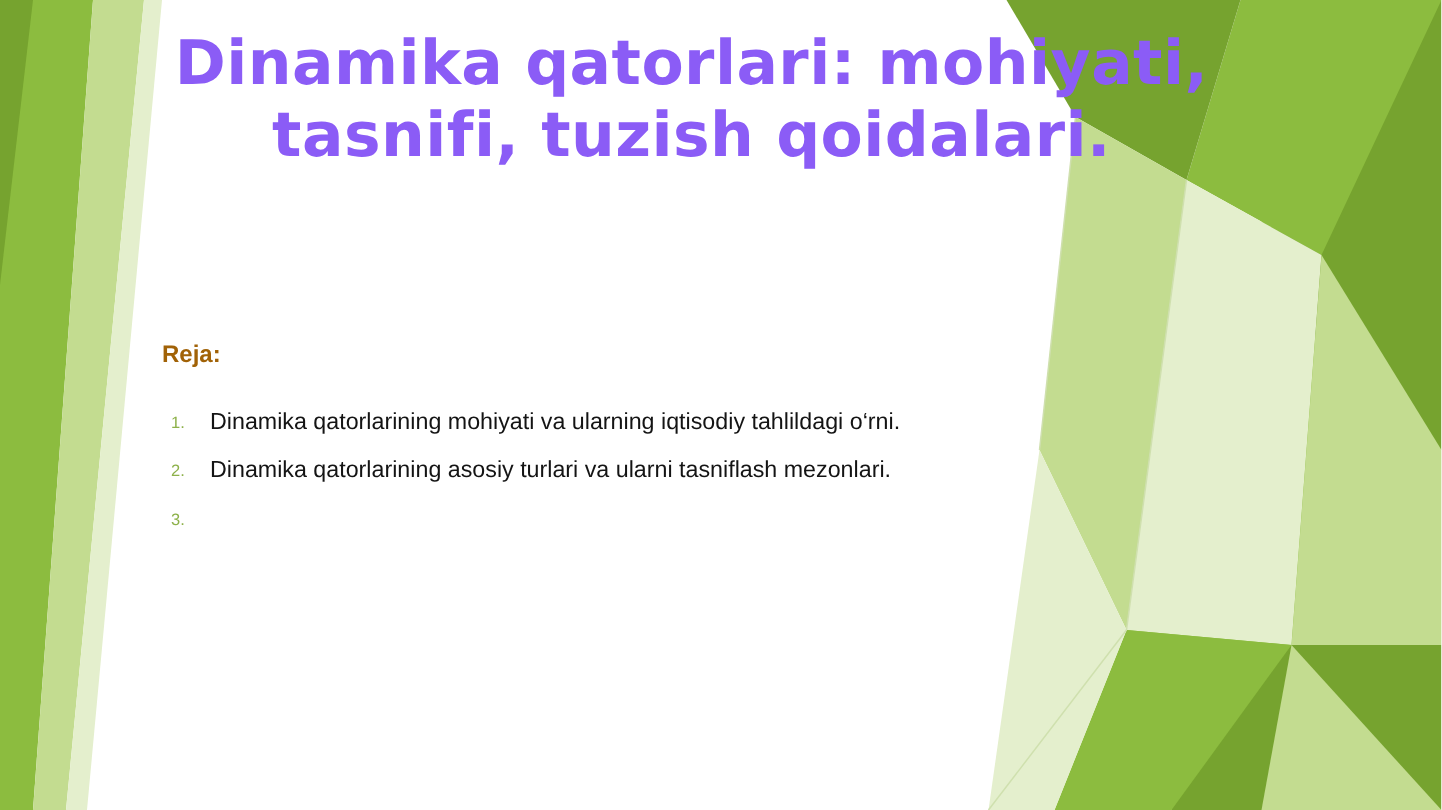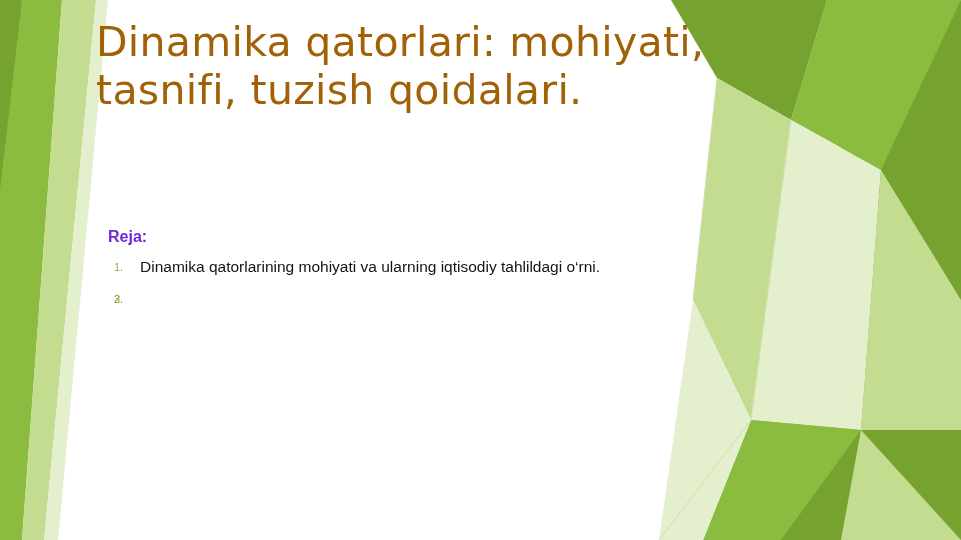--- a/index.html
+++ b/index.html
@@ -27,40 +27,41 @@
     pointer-events: none;
   }
   #deco-left { left: 0; width: 120px; }
   #deco-right { right: 0; width: 330px; }
 
   #title {
     position: absolute;
     left: 96px;
     top: 18px;
     width: 730px;
+    text-align: center;
     font-family: "DejaVu Sans", sans-serif;
     font-size: 41px;
     line-height: 1.18;
-    color: #a16207;
-    font-weight: 400;
+    color: #8b5cf6;
+    font-weight: 700;
     letter-spacing: 0.3px;
   }
   #body-block {
     position: absolute;
     left: 108px;
     top: 228px;
     width: 640px;
     color: #1a1a1a;
   }
   #reja-label {
     font-family: "Liberation Sans", sans-serif;
     font-size: 16px;
     font-weight: bold;
-    color: #6d28d9;
-    margin-bottom: 11px;
+    color: #a16207;
+    margin-bottom: 26px;
   }
   ol.reja-list {
     list-style: none;
     margin: 0;
     padding: 0;
   }
   ol.reja-list li {
     position: relative;
     padding-left: 32px;
     margin-bottom: 12px;
@@ -111,20 +112,21 @@
 
   <div id="body-block">
     <div id="reja-label">Reja:</div>
     <ol class="reja-list">
       <li>
         <span class="num">1.</span>
         <span>Dinamika qatorlarining mohiyati va ularning iqtisodiy tahlildagi o‘rni.</span>
       </li>
       <li>
         <span class="num">2.</span>
+        <span>Dinamika qatorlarining asosiy turlari va ularni tasniflash mezonlari.</span>
       </li>
       <li>
         <span class="num">3.</span>
       </li>
     </ol>
   </div>
 
 </div>
 
 </body></html>

